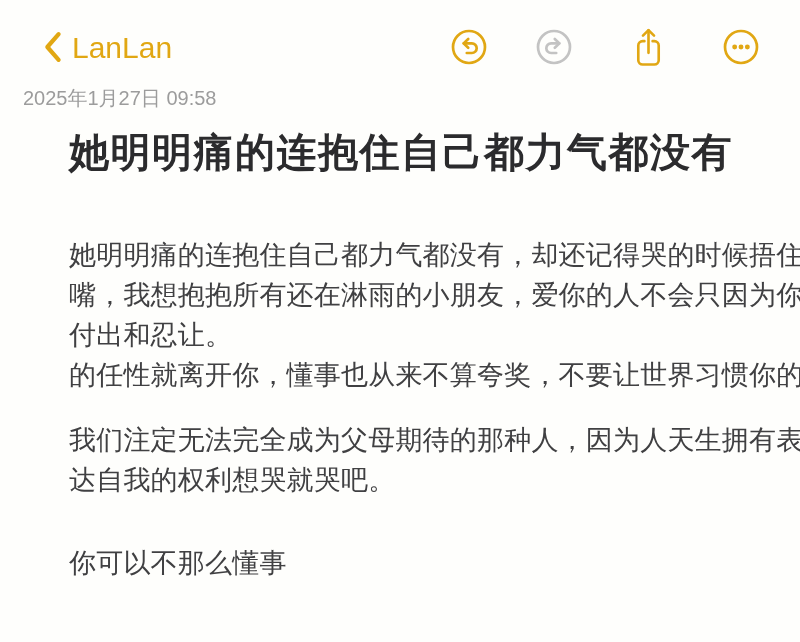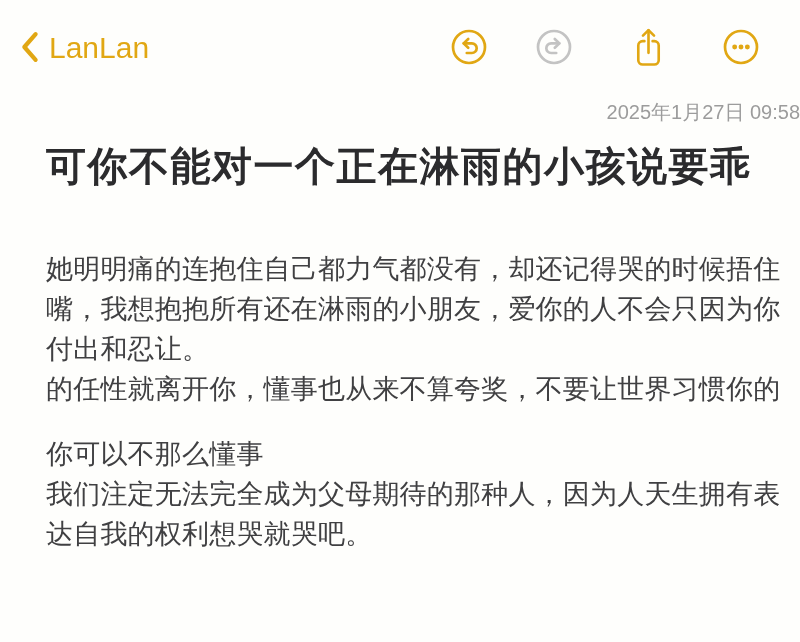--- a/index.html
+++ b/index.html
@@ -2,21 +2,21 @@
 <html style="--gold: #E1A713; --gray: #C3C3C3; --title: #2B2B2D; --body: #404042; --ts: #9C9C9C; --bg: #FEFEFC;"><head>
 <meta charset="utf-8">
 <style>
   * { margin: 0; padding: 0; box-sizing: border-box; }
   html, body { width: 800px; height: 642px; overflow: hidden; }
   body {
     background: var(--bg, #FEFEFC);
     font-family: "Liberation Sans", "DejaVu Sans", sans-serif;
     color: #404042;
   }
-  .screen { width: 800px; height: 490px; position: relative; }
+  .screen { width: 800px; height: 490px; position: relative; padding-left: 23px; }
 
   
   .navbar {
     display: flex;
     justify-content: space-between;
     align-items: center;
     padding: 28px 40px 0 20px;
     height: 68px;
   }
   .back-button {
@@ -44,22 +44,22 @@
     align-items: center;
     color: var(--gold, #E1A713);
   }
   .icon-button.disabled { color: var(--gray, #C3C3C3); cursor: default; }
   .ml-a { margin-left: 47px; }
   .ml-b { margin-left: 58px; }
   .ml-c { margin-left: 56px; }
 
   
   .timestamp {
-    margin-top: 32px;
-    text-align: right;
+    margin-top: 18px;
+    text-align: left;
     font-size: 20px;
     line-height: 25px;
     color: var(--ts, #9C9C9C);
   }
   .note-title {
     margin: 16px 46px 0 46px;
     font-size: 40px;
     line-height: 50px;
     font-weight: 700;
     letter-spacing: 1.5px;
@@ -134,34 +134,34 @@
             <circle cx="16" cy="12" r="1.55" fill="currentColor"></circle>
           </svg>
         </span>
       </button>
     </div>
   </header>
 
   <main class="note">
     <div class="timestamp">2025年1月27日 09:58</div>
 
-    <h1 class="note-title">可你不能对一个正在淋雨的小孩说要乖</h1>
+    <h1 class="note-title">她明明痛的连抱住自己都力气都没有</h1>
 
     <div class="note-body">
       <div class="para para-1">
         <div class="line">她明明痛的连抱住自己都力气都没有，却还记得哭的时候捂住</div>
         <div class="line">嘴，我想抱抱所有还在淋雨的小朋友，爱你的人不会只因为你</div>
         <div class="line">付出和忍让。</div>
         <div class="line">的任性就离开你，懂事也从来不算夸奖，不要让世界习惯你的</div>
       </div>
 
-      <div class="para para-3">
-        <div class="line">你可以不那么懂事</div>
-      </div>
-
       <div class="para para-2">
         <div class="line">我们注定无法完全成为父母期待的那种人，因为人天生拥有表</div>
         <div class="line">达自我的权利想哭就哭吧。</div>
+      </div>
+
+      <div class="para para-3">
+        <div class="line">你可以不那么懂事</div>
       </div>
     </div>
   </main>
 
 </div>
 
 </body></html>

